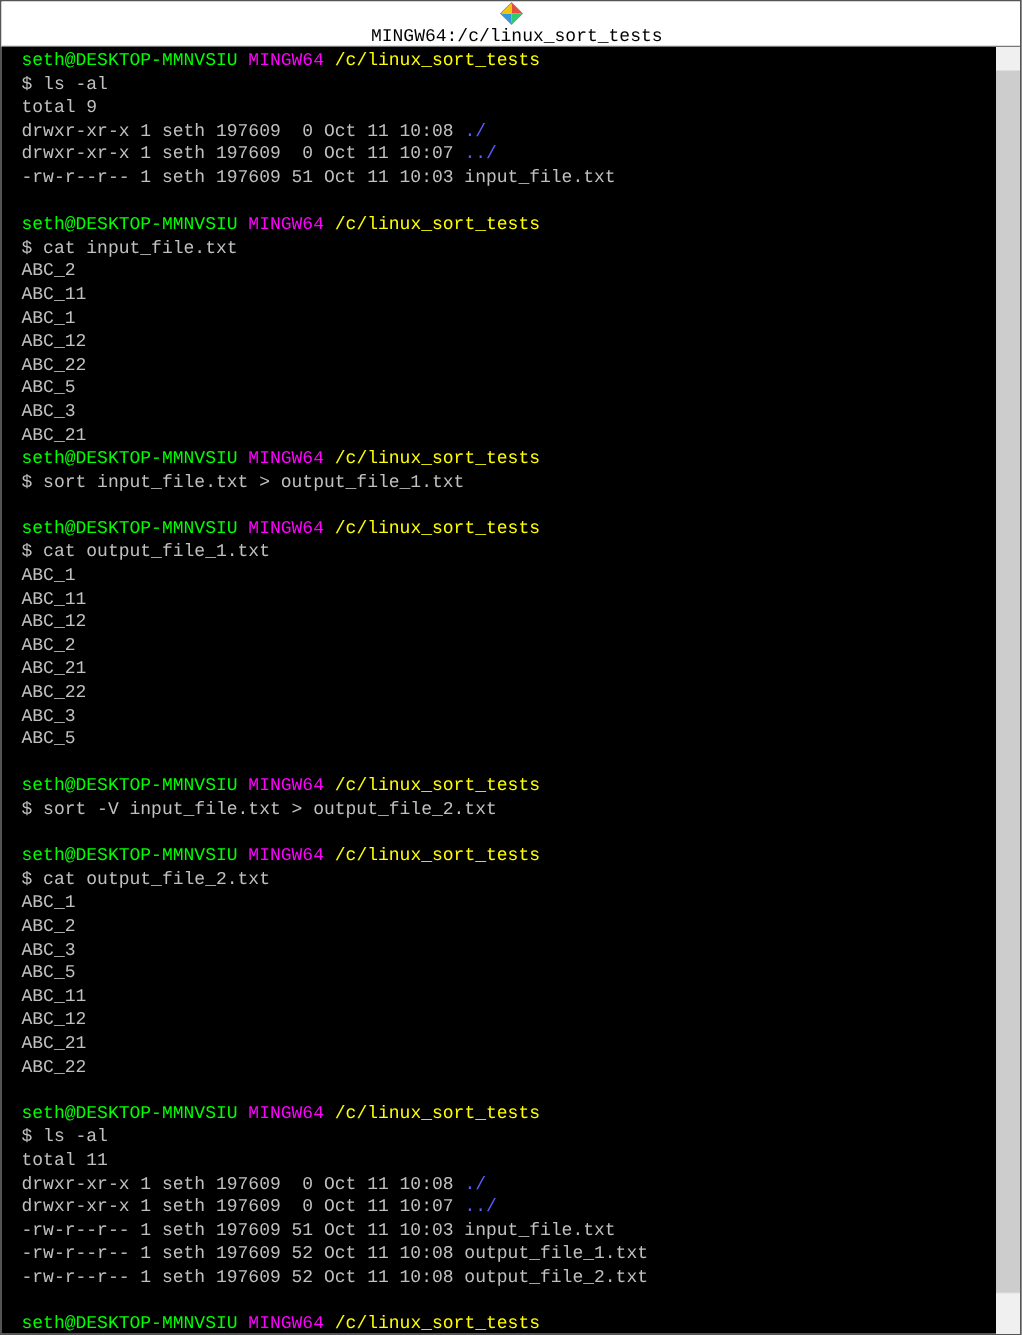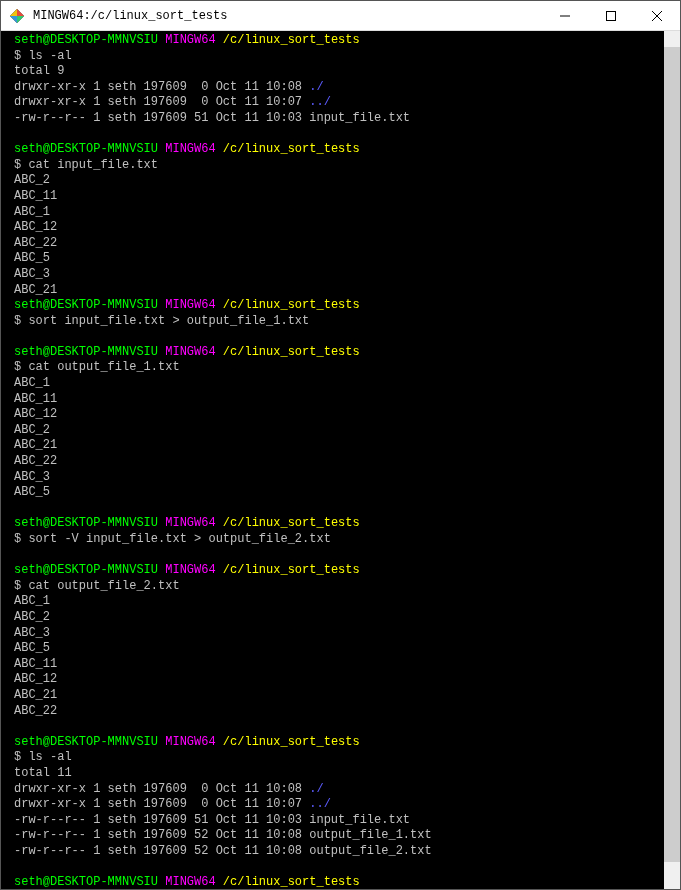--- a/index.html
+++ b/index.html
@@ -23,20 +23,21 @@
       flex-direction: column;
       background: #ffffff;
     }
     .titlebar {
       height: 30px;
       background: #ffffff;
       display: flex;
       align-items: center;
       padding-left: 8px;
       border-bottom: 1px solid #ddd;
+      flex-direction: column;
     }
     .titlebar-icon {
       width: 16px;
       height: 16px;
       margin-right: 8px;
       display: flex;
       align-items: center;
       justify-content: center;
     }
     .titlebar-title {

